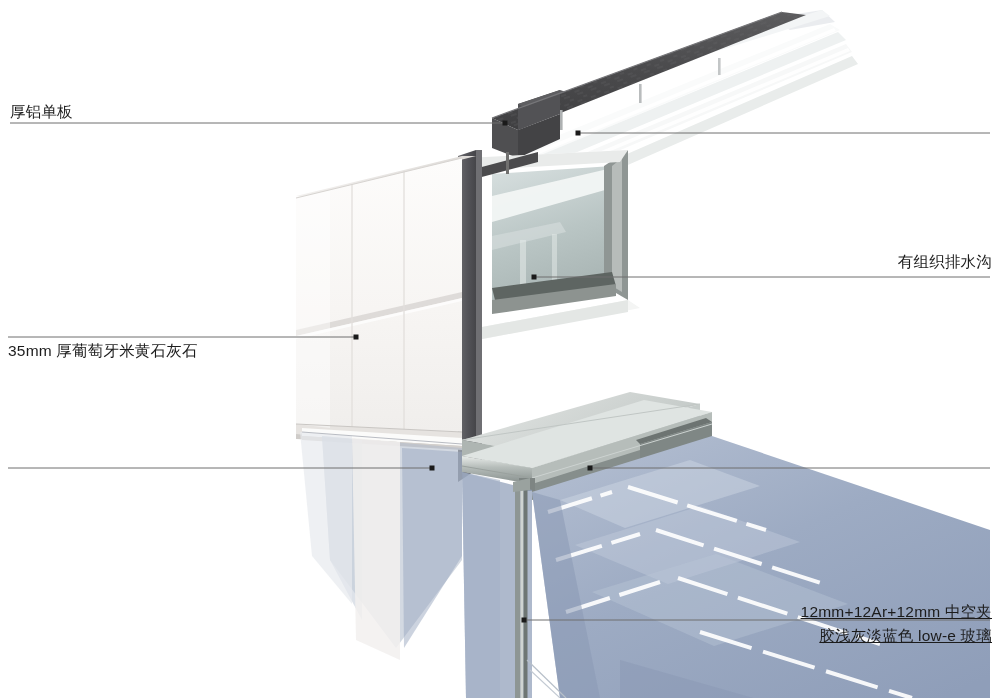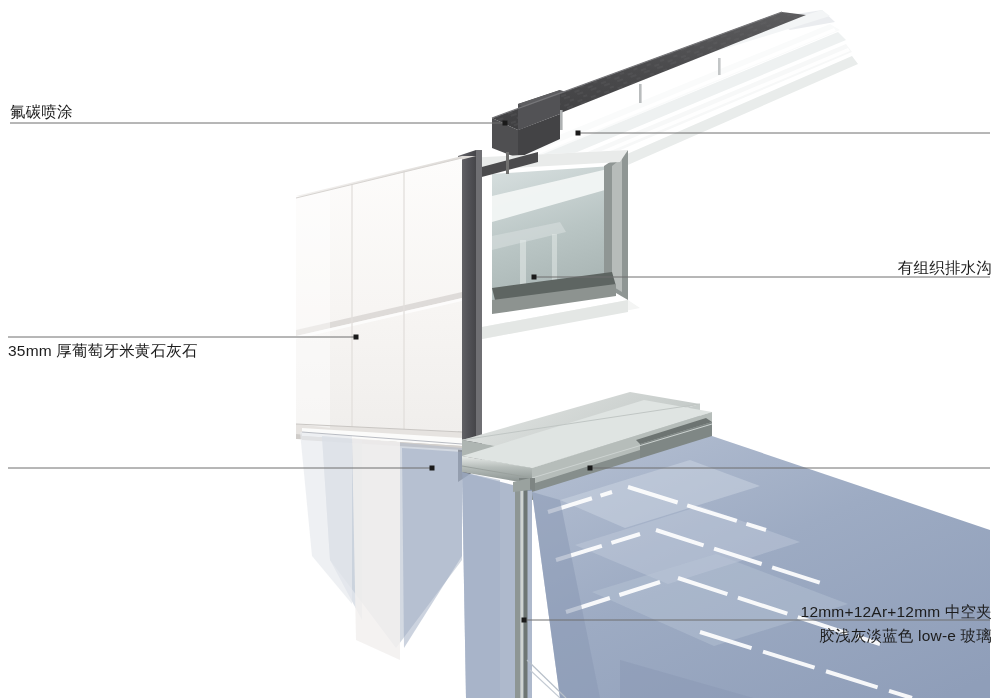--- a/index.html
+++ b/index.html
@@ -277,25 +277,25 @@
         <rect x="353.5" y="334.5" width="5" height="5" fill="#1a1a1a"></rect>
         <line x1="8" y1="468" x2="432" y2="468" stroke="#6e6e6e" stroke-width="1"></line>
         <rect x="429.5" y="465.5" width="5" height="5" fill="#1a1a1a"></rect>
         <line x1="990" y1="468" x2="590" y2="468" stroke="#6e6e6e" stroke-width="1"></line>
         <rect x="587.5" y="465.5" width="5" height="5" fill="#1a1a1a"></rect>
         <line x1="990" y1="620" x2="524" y2="620" stroke="#6e6e6e" stroke-width="1"></line>
         <rect x="521.5" y="617.5" width="5" height="5" fill="#1a1a1a"></rect>
       </g>
   </svg>
 
-  <div class="callout-label left" style="left:10px; top:100px;">氟碳喷涂</div>
-
-
-  <div class="callout-label right" style="left:878px; top:256px; width:114px;">有组织排水沟</div>
+  <div class="callout-label left" style="left:10px; top:100px;">厚铝单板</div>
+
+
+  <div class="callout-label right" style="left:878px; top:250px; width:114px;">有组织排水沟</div>
 
   <div class="callout-label left" style="left:8px; top:315px;margin-top:24px;">35mm 厚葡萄牙米黄石灰石</div>
 
 
 
-  <div class="callout-label right" style="left:756px; top:600px; width:236px;">12mm+12Ar+12mm 中空夹
+  <div class="callout-label right" style="left:756px; top:600px; width:236px;text-decoration:underline;">12mm+12Ar+12mm 中空夹
 胶浅灰淡蓝色 low-e 玻璃</div>
 
 </div>
 
 </body></html>

